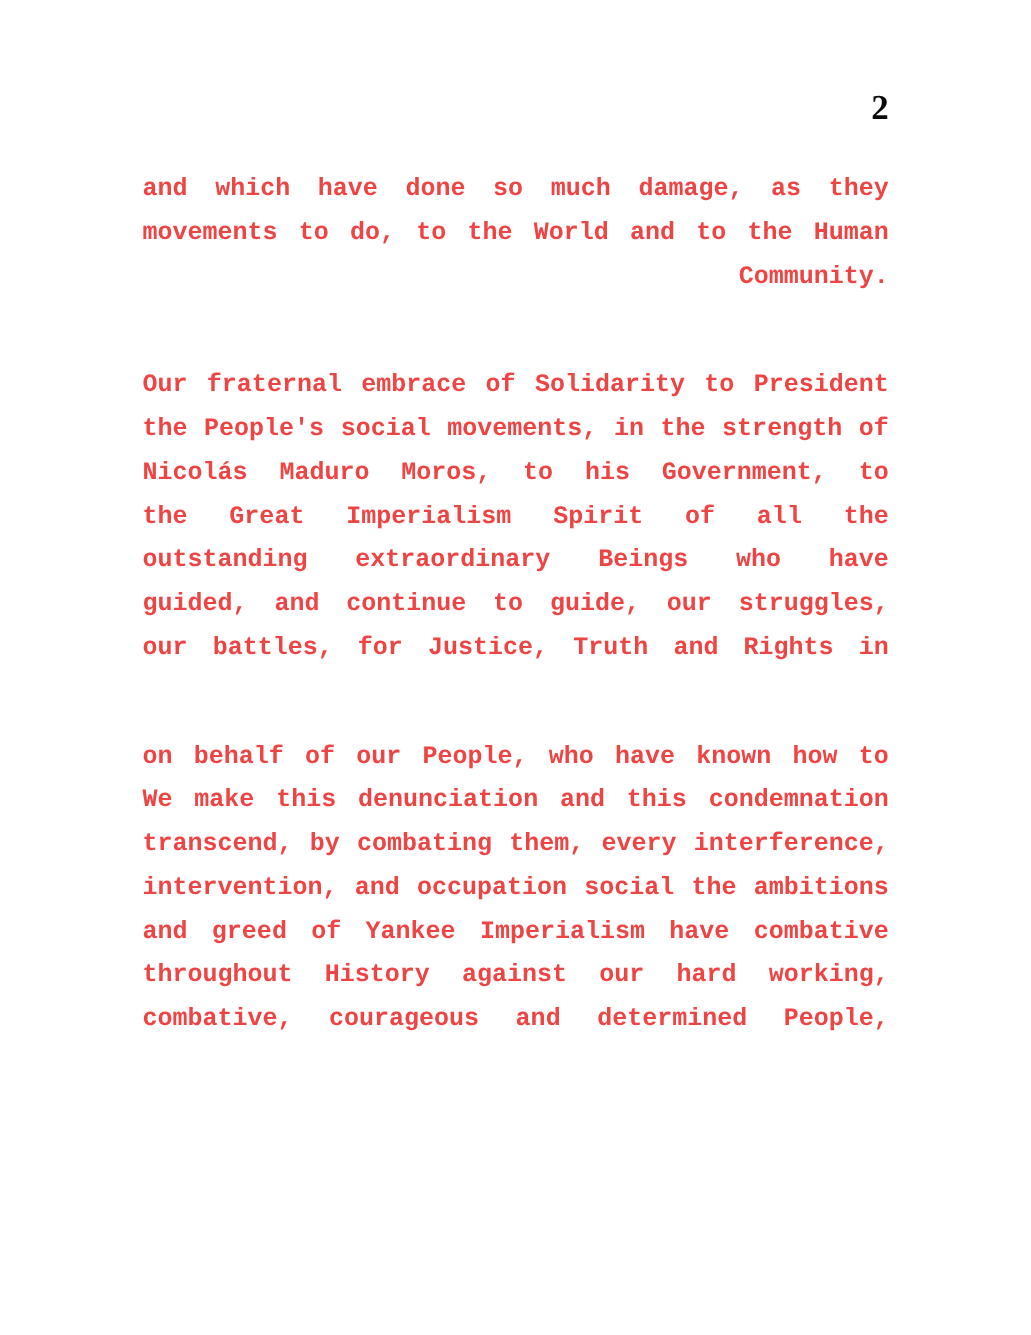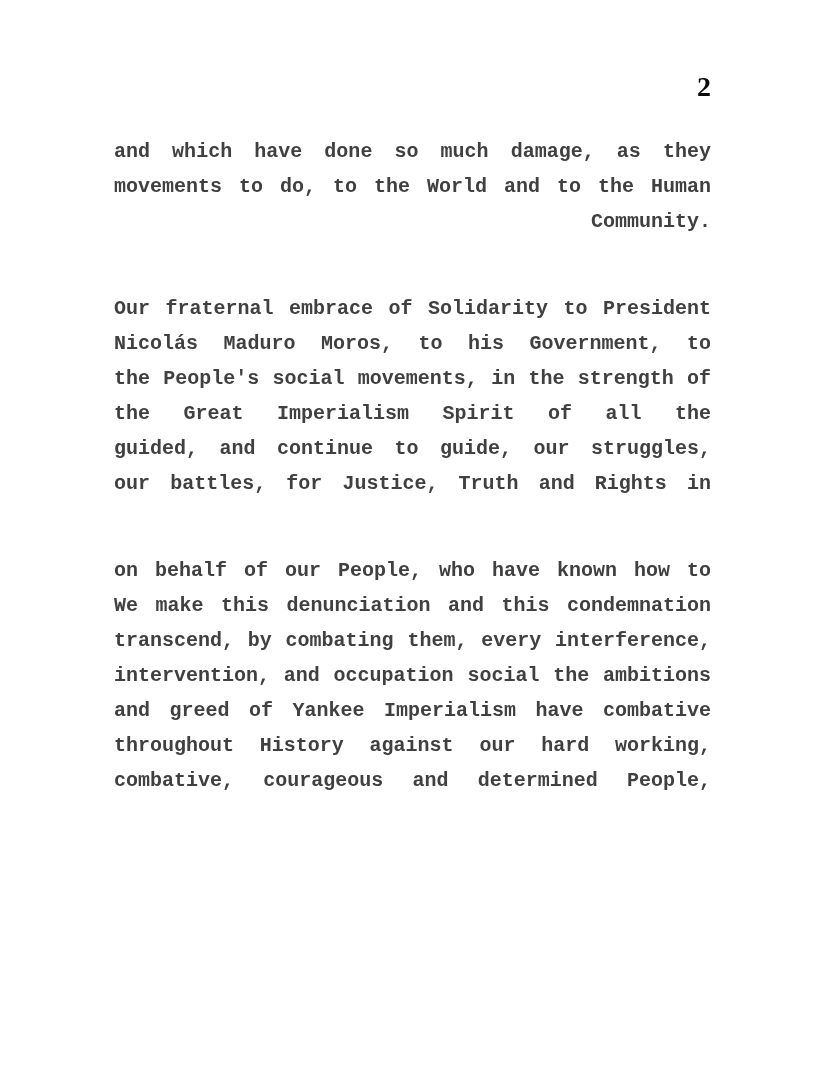--- a/index.html
+++ b/index.html
@@ -24,21 +24,21 @@
     font-weight: 700;
     font-size: 28px;
     line-height: 34px;
     color: #0a0a0a;
   }
   .body-text {
     margin-top: 30px;
     font-family: "Liberation Mono", "DejaVu Sans Mono", monospace;
     font-weight: 700;
     font-size: 20px;
-    color: #404040;
+    color: #ef4444;
   }
   .paragraph {
     margin: 0 0 52px 0;
   }
   .paragraph:last-child {
     margin-bottom: 0;
   }
   .line {
     line-height: 35px;
     white-space: normal;
@@ -60,23 +60,24 @@
   <div class="body-text">
 
     <div class="paragraph">
       <div class="line j">and which have done so much damage, as they</div>
       <div class="line j">movements to do, to the World and to the Human</div>
       <div class="line">Community.</div>
     </div>
 
     <div class="paragraph">
       <div class="line j">Our fraternal embrace of Solidarity to President</div>
+      <div class="line j">the People's social movements, in the strength of</div>
       <div class="line j">Nicolás Maduro Moros, to his Government, to</div>
-      <div class="line j">the People's social movements, in the strength of</div>
       <div class="line j">the Great Imperialism Spirit of all the</div>
+      <div class="line j">outstanding extraordinary Beings who have</div>
       <div class="line j">guided, and continue to guide, our struggles,</div>
       <div class="line j">our battles, for Justice, Truth and Rights in</div>
     </div>
 
     <div class="paragraph">
       <div class="line j">on behalf of our People, who have known how to</div>
       <div class="line j">We make this denunciation and this condemnation</div>
       <div class="line j">transcend, by combating them, every interference,</div>
       <div class="line j">intervention, and occupation social the ambitions</div>
       <div class="line j">and greed of Yankee Imperialism have combative</div>

